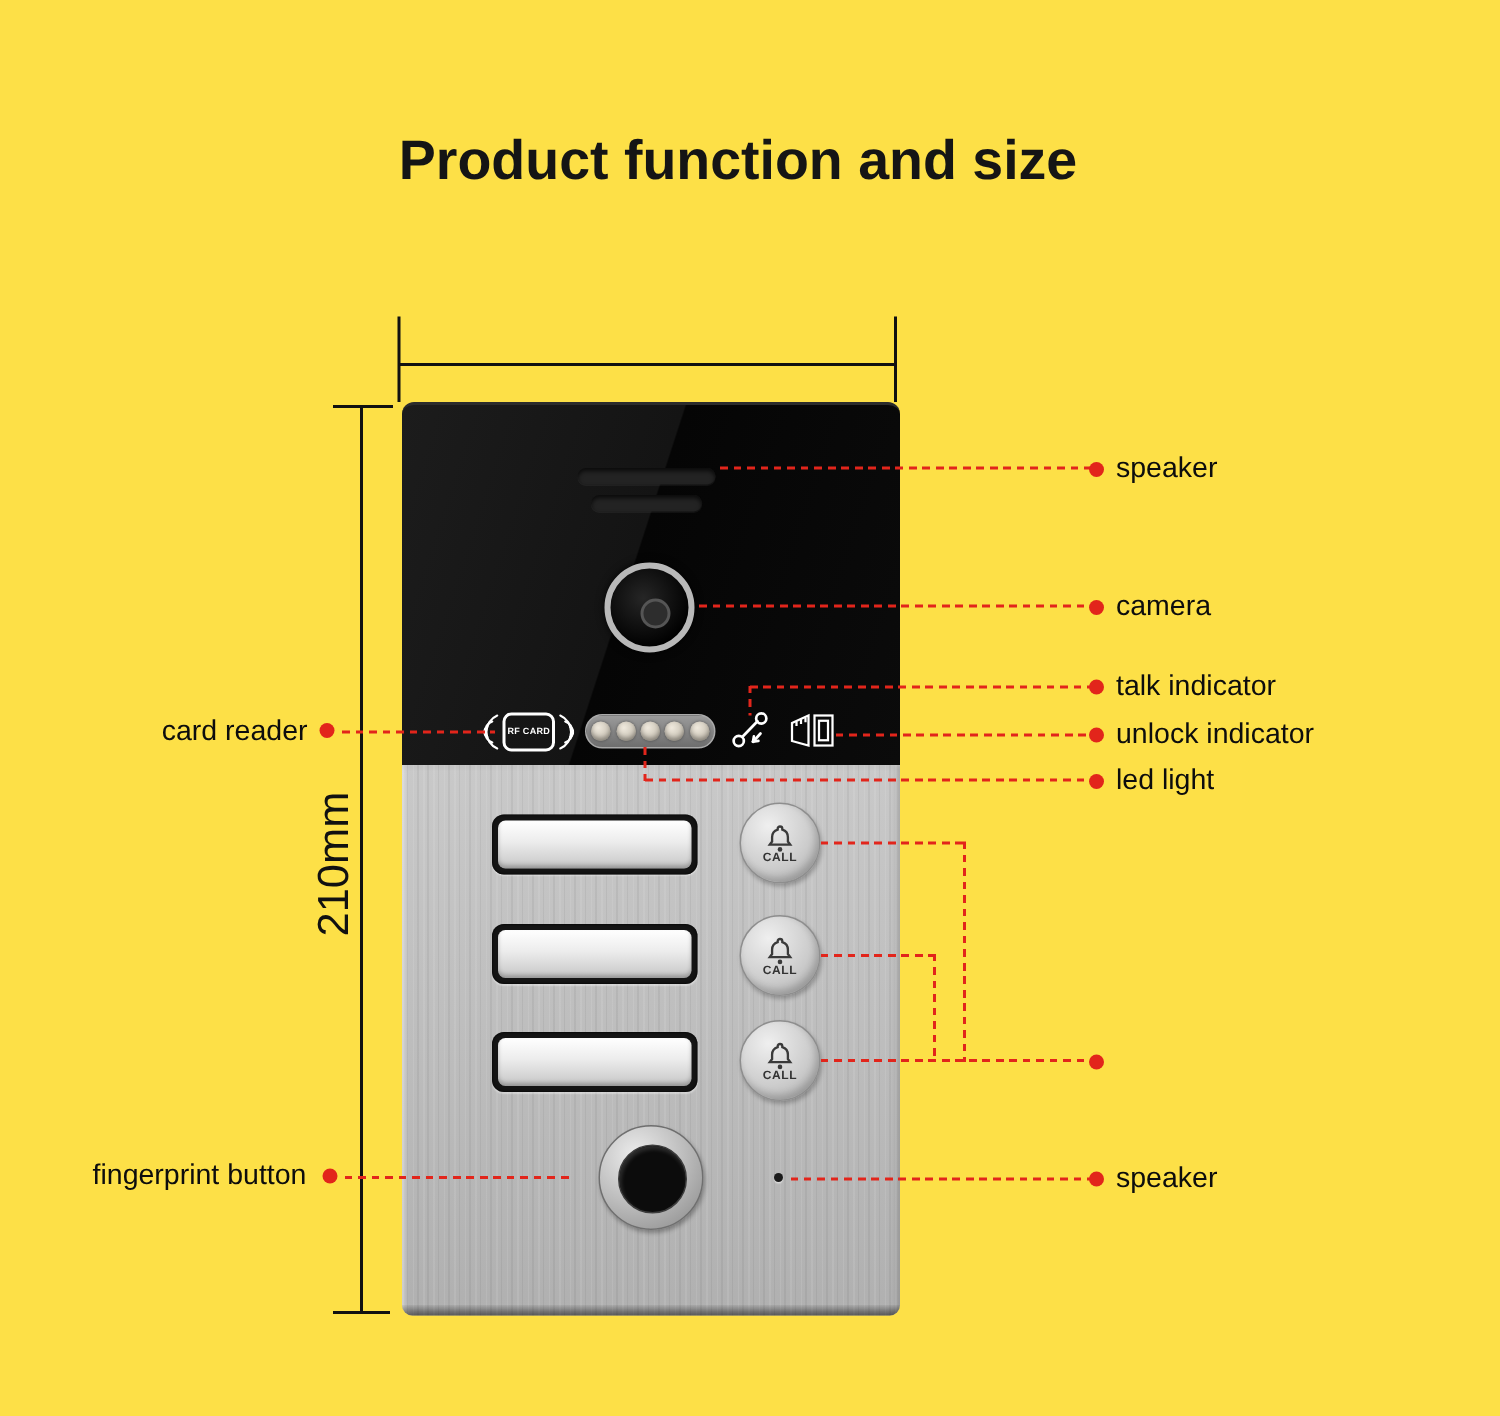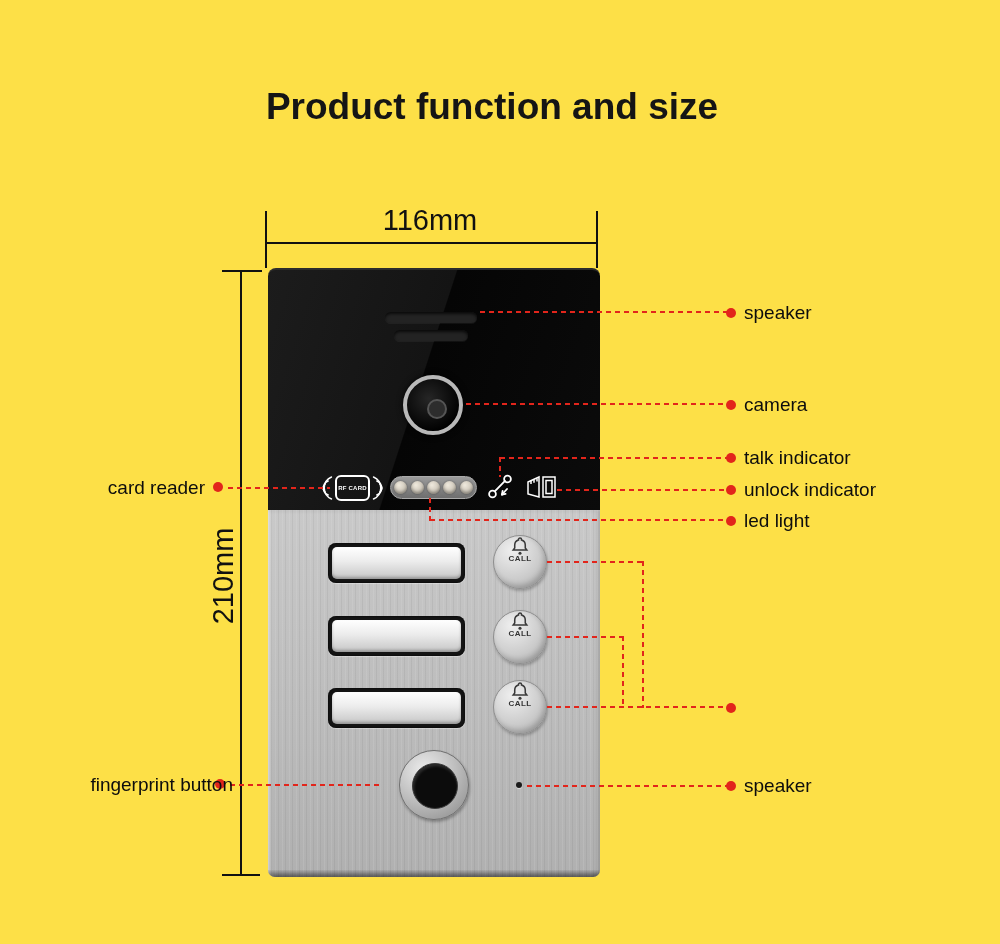--- a/index.html
+++ b/index.html
@@ -22,21 +22,21 @@
   .hd { position:absolute; height:2px;
         background:repeating-linear-gradient(90deg,#e2251b 0 5px,transparent 5px 9px); }
   .vd { position:absolute; width:2px;
         background:repeating-linear-gradient(180deg,#e2251b 0 5px,transparent 5px 9px); }
   .dot { position:absolute; width:10px; height:10px; border-radius:50%; background:#e2251b; }
 
   
   .ann { position:absolute; font-size:19px; color:#0d0d0d; white-space:nowrap;
          transform:translateY(-50%); }
   .ann-left-card { left:0; width:205px; text-align:right; }
-  .ann-left-fp { left:33px; width:200px; text-align:right; white-space:normal;
+  .ann-left-fp { left:33px; width:200px; text-align:center; white-space:normal;
                  line-height:1.1; }
 
   
   .panel { position:absolute; left:268px; top:268px; width:332px; height:609px; }
   .panel-top { position:absolute; left:0; top:0; width:332px; height:242px;
                border-radius:8px 8px 0 0; border-top:2px solid #2c2c2c;
                background:linear-gradient(108deg,#1c1c1c 0%,#141414 46%,#050505 46.3%,#0b0b0b 100%); }
   .panel-bottom { position:absolute; left:0; top:242px; width:332px; height:367px;
                border-radius:0 0 7px 7px;
                background:linear-gradient(180deg,#c9c9c9 0%,#bcbcbc 55%,#b0b0b0 100%);
@@ -79,21 +79,21 @@
            box-shadow:0 1px 1px rgba(255,255,255,.35), inset 0 0 2px #000; }
   .plate-inner { width:100%; height:100%; border-radius:5px;
            background:linear-gradient(180deg,#ffffff 0%,#ececec 45%,#c6c6c6 100%);
            box-shadow:inset 0 -2px 3px rgba(0,0,0,.25); }
   .plate1 { top:33px; } .plate2 { top:106px; } .plate3 { top:178px; }
 
   .call-btn { position:absolute; left:225px; width:54px; height:54px; border-radius:50%;
            background:radial-gradient(circle at 35% 28%, #efefef, #cdcdcd 55%, #ababab 100%);
            border:1px solid #8e8e8e;
            box-shadow:inset -2px -3px 5px rgba(0,0,0,.18), 1px 2px 3px rgba(0,0,0,.25);
-           display:flex; flex-direction:column; align-items:center; }
+           display:flex; flex-direction:column; align-items:center; justify-content:center; }
   .call-btn1 { top:25px; } .call-btn2 { top:100px; } .call-btn3 { top:170px; }
   .call-txt { font-size:8px; font-weight:700; color:#333; letter-spacing:.4px; margin-top:-2px; }
 
   .fp-btn { position:absolute; left:131px; top:240px; width:70px; height:70px; border-radius:50%;
            background:radial-gradient(circle at 35% 28%, #ececec, #bcbcbc 50%, #878787 100%);
            border:1px solid #6f6f6f; box-shadow:1px 2px 3px rgba(0,0,0,.3); }
   .fp-btn::after { content:""; position:absolute; left:12px; top:12px; width:44px; height:44px;
            border-radius:50%; background:#0c0c0c; border:1px solid #3c3c3c;
            box-shadow:inset 1px 2px 3px rgba(255,255,255,.15); }
   .mic-hole { position:absolute; left:248px; top:272px; width:6px; height:6px; border-radius:50%;
@@ -101,21 +101,20 @@
 
   svg { display:block; }
 </style>
 </head>
 <body>
 
 <div class="stage">
 
   <div class="title">Product function and size</div>
 
-  <div class="dim-label dimh-label">116mm</div>
   <div class="dline" style="left:265px;top:211px;width:2px;height:57px;"></div>
   <div class="dline" style="left:596px;top:211px;width:2px;height:57px;"></div>
   <div class="dline" style="left:266px;top:242px;width:331px;height:2px;"></div>
 
   <div class="dim-label dimv-label">210mm</div>
   <div class="dline" style="left:240px;top:270px;width:2px;height:606px;"></div>
   <div class="dline" style="left:222px;top:270px;width:40px;height:2px;"></div>
   <div class="dline" style="left:222px;top:874px;width:38px;height:2px;"></div>
 
   <div class="panel">

